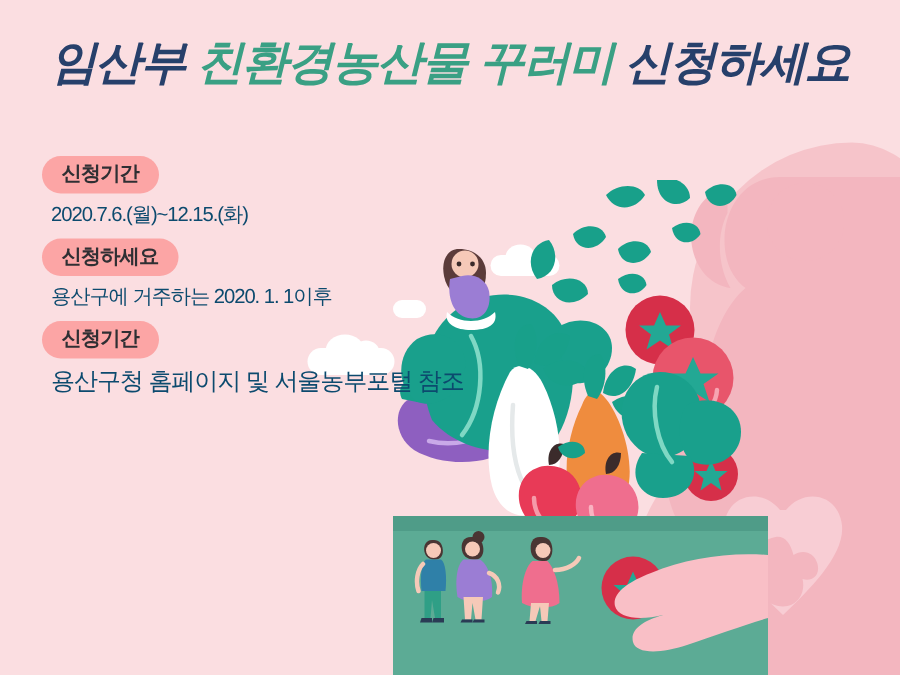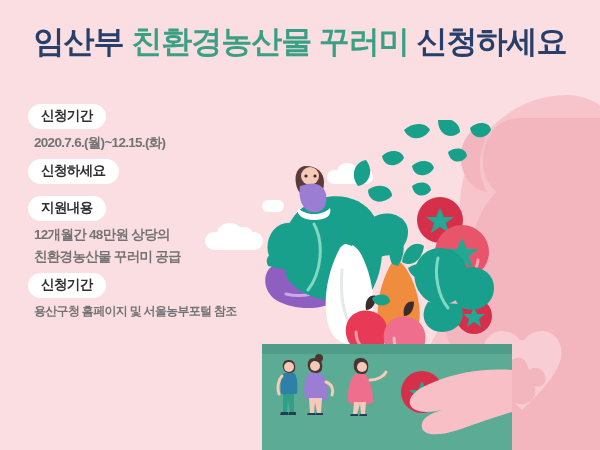--- a/index.html
+++ b/index.html
@@ -29,37 +29,38 @@
   .cloud.c1::after{content:"";position:absolute;left:30px;top:-5px;width:18px;height:16px;background:#fff;border-radius:50%;}
   .cloud.c2{left:327px;top:170px;width:46px;height:14px;border-radius:16px;}
   .cloud.c2::before{content:"";position:absolute;left:10px;top:-7px;width:20px;height:17px;background:#fff;border-radius:50%;}
   .cloud.c3{left:262px;top:200px;width:22px;height:12px;border-radius:12px;}
 
   
   .title{
     position:absolute;left:0;top:26px;width:600px;text-align:center;
     font-size:31px;font-weight:bold;letter-spacing:-1px;line-height:1;
     white-space:nowrap;
+    font-style:italic;
   }
   .title .navy{color:#27406b;}
   .title .green{color:#3aa084;}
 
   
   .info{position:absolute;left:28px;top:104px;width:300px;}
   .pill{
-    display:inline-block;background:#ffffff;color:#2f2f33;
+    display:inline-block;background:#fca5a5;color:#2f2f33;
     font-size:13.5px;font-weight:bold;letter-spacing:-0.6px;
     padding:3px 13px 4px;border-radius:14px;margin-bottom:5px;
   }
   .line{
-    color:#737373;font-size:13.5px;font-weight:bold;letter-spacing:-0.7px;
+    color:#0c4a6e;font-size:13.5px;font-weight:normal;letter-spacing:-0.7px;
     margin:0 0 4px 6px;white-space:nowrap;
   }
   .grp{margin-bottom:7px;}
-  .grp.last .line{font-size:12px;}
+  .grp.last .line{font-size:16px;}
 
   
   .silhouette{position:absolute;right:0;top:118px;width:175px;height:332px;}
 
   
   .illus{position:absolute;left:262px;top:120px;width:250px;height:330px;}
 
   .veg-svg, .sil-svg, .people-svg{display:block;}
 </style>
 </head>
@@ -242,27 +243,23 @@
 
   <div class="info">
 
     <div class="grp">
       <div class="pill">신청기간</div>
       <div class="line">2020.7.6.(월)~12.15.(화)</div>
     </div>
 
     <div class="grp">
       <div class="pill">신청하세요</div>
+      <div class="line">용산구에 거주하는 2020. 1. 1이후</div>
     </div>
 
-    <div class="grp">
-      <div class="pill">지원내용</div>
-      <div class="line">12개월간 48만원 상당의</div>
-      <div class="line">친환경농산물 꾸러미 공급</div>
-    </div>
 
     <div class="grp last">
       <div class="pill">신청기간</div>
       <div class="line">용산구청 홈페이지 및 서울농부포털 참조</div>
     </div>
 
   </div>
 </div>
 
 </body></html>

